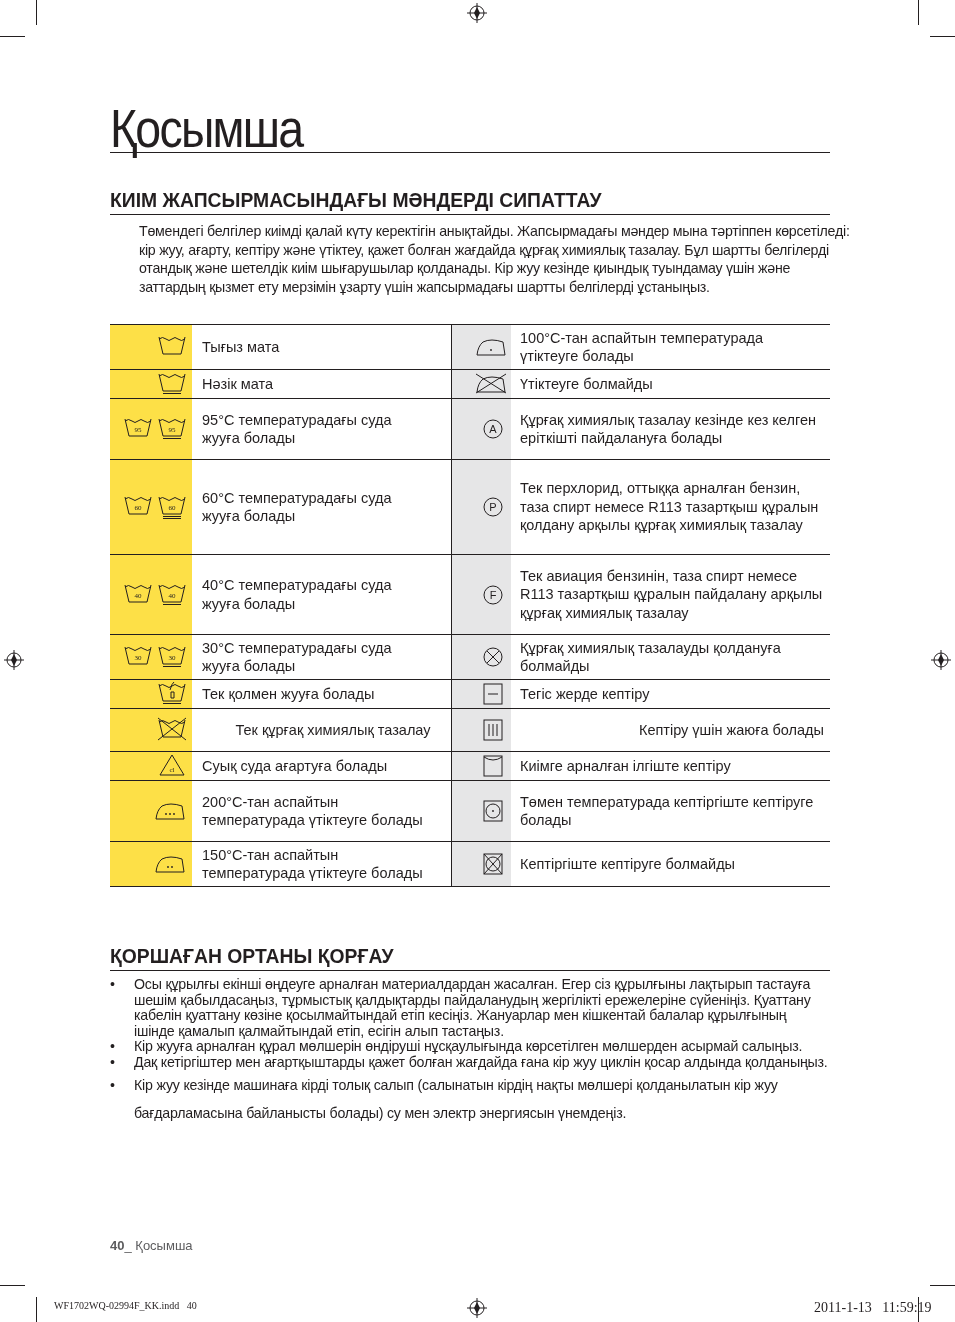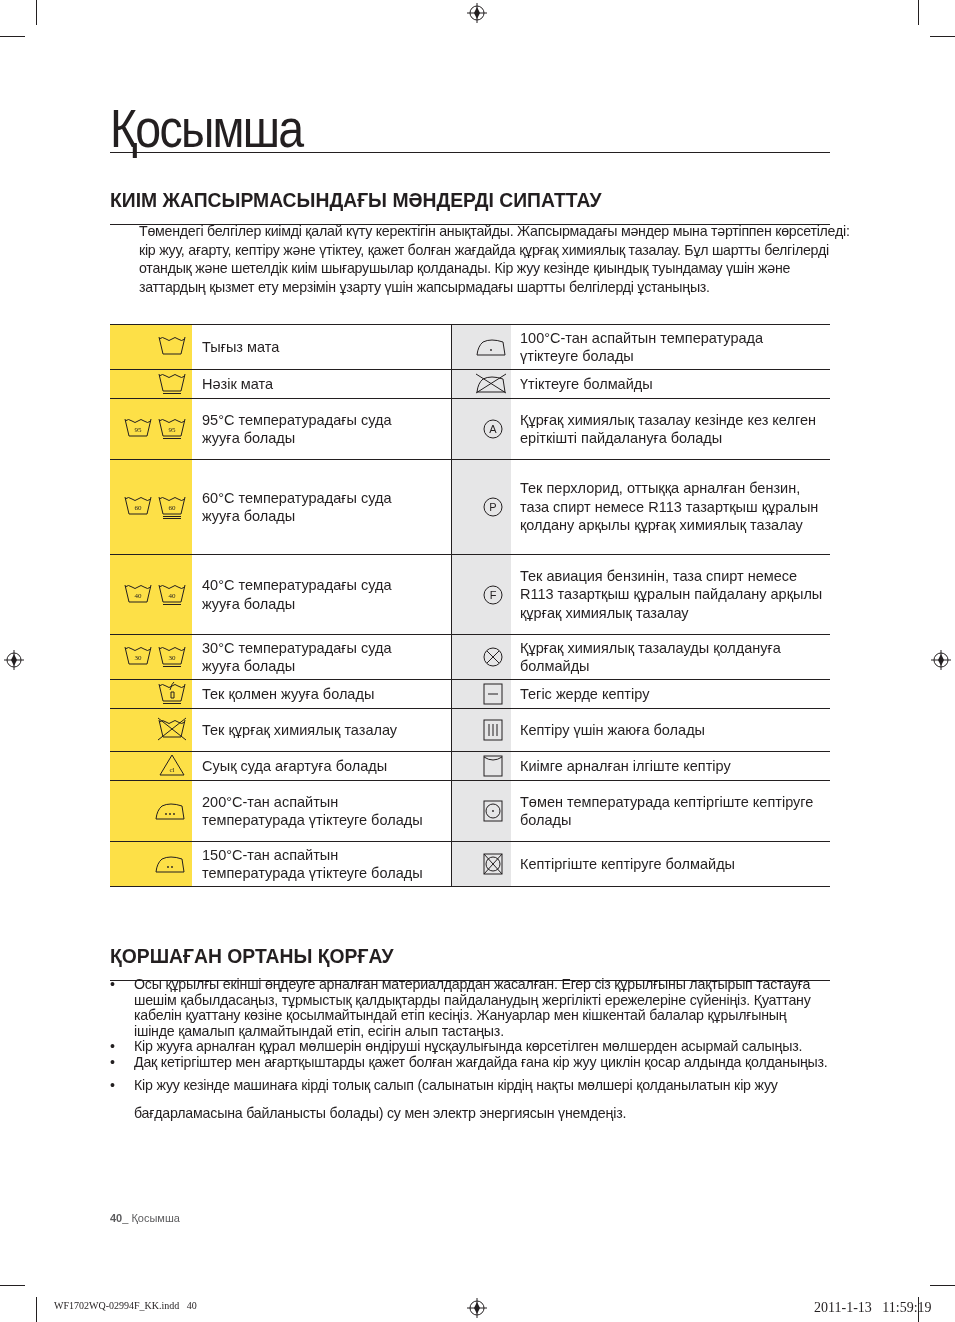--- a/index.html
+++ b/index.html
@@ -13,21 +13,21 @@
     position: absolute; left: 110px; top: 100px; width: 720px;
     font-size: 54px; font-weight: normal; letter-spacing: -2px;
     transform: scaleX(0.86); transform-origin: left bottom;
     line-height: 56px; height: 56px;
   }
   .title-rule { position: absolute; left: 110px; top: 152px; width: 720px; height: 1px; background: #231f20; }
 
   .section-heading {
     position: absolute; left: 110px; width: 720px;
     font-size: 21px; font-weight: bold; line-height: 24px;
-    border-bottom: 1px solid #231f20; padding-bottom: 12px;
+    border-bottom: 1px solid #231f20; padding-bottom: 2px;
   }
   .section-heading span { display: inline-block; transform: scaleX(0.92); transform-origin: left; white-space: nowrap; }
 
   .intro {
     position: absolute; left: 110px; top: 222px; width: 720px;
     font-size: 14.2px; line-height: 18.5px; letter-spacing: -0.25px; margin-left: 29px;
   }
 
   table.care {
     position: absolute; left: 110px; top: 324px; width: 720px;
@@ -40,21 +40,21 @@
   table.care td.tx2 { padding: 0 6px 0 9px; }
   table.care svg { display: inline-block; vertical-align: middle; }
 
   ul.env {
     position: absolute; left: 110px; top: 977px; width: 720px;
     list-style: none; font-size: 14.2px; line-height: 15.6px; letter-spacing: -0.2px;
   }
   ul.env li { position: relative; padding-left: 24px; margin-bottom: 0; }
   ul.env li::before { content: "•"; position: absolute; left: 0; top: 0; }
 
-  .footer-page { position: absolute; left: 110px; top: 1212px; font-size: 11px; color: #5c5c5e; }
+  .footer-page { position: absolute; left: 110px; top: 1238px; font-size: 13px; color: #5c5c5e; }
   .footer-page b { font-weight: bold; }
   .slug-left { position: absolute; left: 54px; top: 1300px; font-family: "Liberation Serif", serif; font-size: 10px; }
   .slug-right { position: absolute; left: 814px; top: 1300px; font-family: "Liberation Serif", serif; font-size: 14px; }
 </style>
 </head>
 <body>
 
 <div class="crop" style="left:36px;top:0;width:1px;height:25px;"></div>
 <div class="crop" style="left:0;top:36px;width:25px;height:1px;"></div>
 <div class="crop" style="left:918px;top:0;width:1px;height:25px;"></div>
@@ -207,21 +207,21 @@
             <line x1="5" x2="23" y1="23.5" y2="23.5" stroke="#231f20" fill="none" stroke-width="1"></line>
             <path d="M12 10 q2 -7 4 -8 M13 12 h3 v6 h-3 z" stroke="#231f20" fill="none" stroke-width="1"></path>
           </svg></td>
         <td class="tx">Тек қолмен жууға болады</td>
         <td class="ic2"><svg width="28" height="28" viewBox="0 0 28 28">
             <rect x="5" y="4" width="18" height="20" stroke="#231f20" fill="none" stroke-width="1"></rect>
             <line x1="9" y1="14" x2="19" y2="14" stroke="#231f20" fill="none" stroke-width="1"></line>
           </svg></td>
         <td class="tx2">Тегіс жерде кептіру</td>
       </tr>
-      <tr style="height: 43px;">
+      <tr style="height: 43px; text-align: right;">
         <td class="ic"><svg width="28" height="28" viewBox="0 0 28 28">
             <path d="M1 4 L5 21 L23 21 L27 4" stroke="#231f20" fill="none" stroke-width="1"></path>
             <path d="M1 6 q3.5 -3 7 0 q3 3 6 0 q3 -3 6 0 q3.5 3 7 0" stroke="#231f20" fill="none" stroke-width="1"></path>
             <line x1="0" y1="2" x2="28" y2="24" stroke="#231f20" fill="none" stroke-width="1"></line>
             <line x1="28" y1="2" x2="0" y2="24" stroke="#231f20" fill="none" stroke-width="1"></line>
           </svg></td>
         <td class="tx">Тек құрғақ химиялық тазалау</td>
         <td class="ic2"><svg width="28" height="28" viewBox="0 0 28 28">
             <rect x="5" y="4" width="18" height="20" stroke="#231f20" fill="none" stroke-width="1"></rect>
             <line x1="10" y1="8" x2="10" y2="20" stroke="#231f20" fill="none" stroke-width="1"></line>

